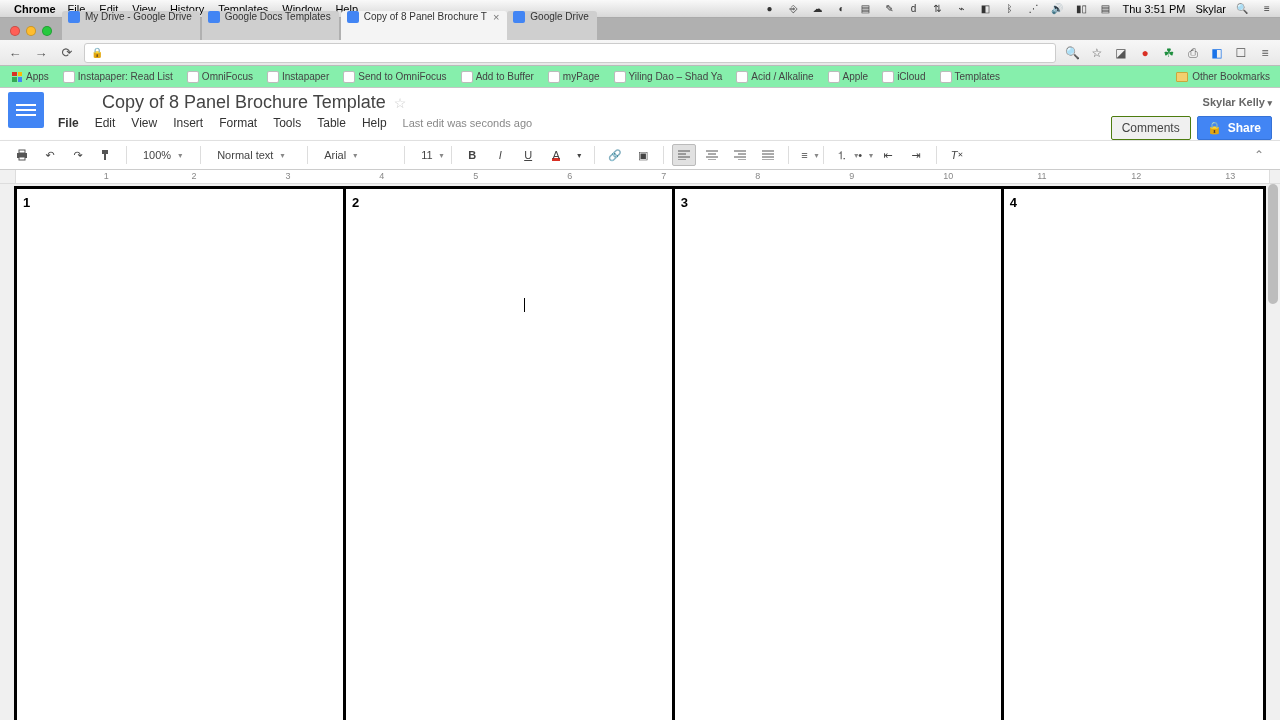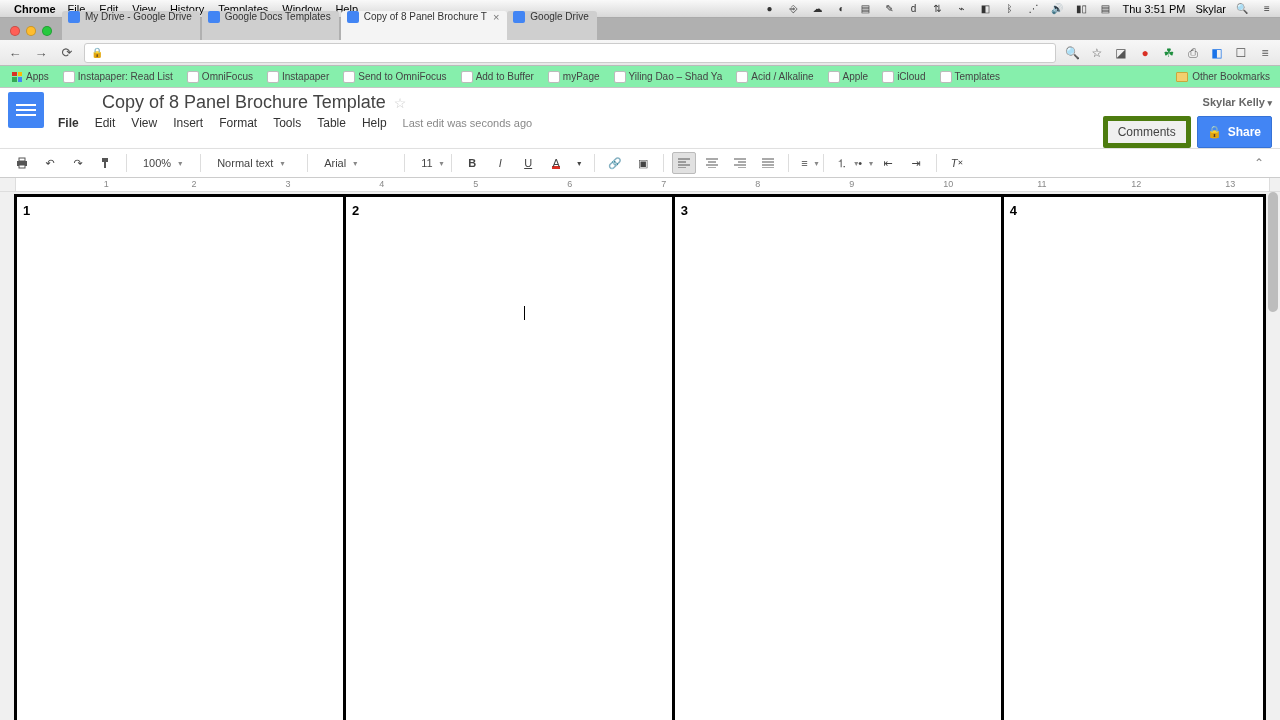--- a/index.html
+++ b/index.html
@@ -52,21 +52,21 @@
 .docs-logo { width: 36px; height: 36px; background: #4285f4; border-radius: 2px; margin-right: 14px; display: flex; align-items: center; justify-content: center; }
 .docs-logo-inner { width: 20px; height: 2px; background: #fff; box-shadow: 0 -5px 0 #fff, 0 5px 0 #fff; }
 .docs-titleblock { flex: 1; }
 .docs-title-row { display: flex; align-items: center; gap: 8px; }
 .docs-title { font-size: 18px; color: #444; margin-left: 44px; }
 .star { color: #ccc; font-size: 14px; }
 .docs-menubar { display: flex; align-items: center; gap: 16px; font-size: 12px; color: #333; margin-top: 3px; }
 .docs-menubar .menu-item:first-child { font-weight: bold; }
 .last-edit { color: #888; font-size: 11px; }
 .docs-right { display: flex; align-items: center; gap: 8px; padding-top: 4px; }
-.comments-btn { background: #f0f0f0; border: 5px solid #4d7c0f; border-radius: 2px; padding: 4px 10px; font-size: 12px; color: #444; }
+.comments-btn { background: #f0f0f0; border: 1px solid #4d7c0f; border-radius: 2px; padding: 4px 10px; font-size: 12px; color: #444; }
 .share-btn { background: #4285f4; color: #fff; border-radius: 2px; padding: 4px 10px; font-size: 12px; display: flex; align-items: center; gap: 5px; border: 1px solid #3672d6; font-weight: bold; }
 .user-name { font-size: 11px; color: #666; margin-bottom: 4px; text-align: right; font-weight: bold; }
 .user-name:after { content: " ▾"; font-size: 9px; }
 
 
 .docs-toolbar { height: 30px; border-top: 1px solid #e0e0e0; border-bottom: 1px solid #ccc; box-shadow: 0 1px 2px rgba(0,0,0,0.07); display: flex; align-items: center; padding: 0 10px; gap: 4px; font-size: 11px; color: #444; }
 .tbar-btn { width: 24px; height: 22px; display: inline-flex; align-items: center; justify-content: center; border-radius: 2px; cursor: default; }
 .tbar-sep { width: 1px; height: 18px; background: #ddd; margin: 0 4px; }
 .tbar-drop { padding: 0 10px 0 8px; height: 22px; display: inline-flex; align-items: center; gap: 4px; }
 .tbar-drop:after { content: "▾"; font-size: 8px; color: #888; margin-left: 3px; }

